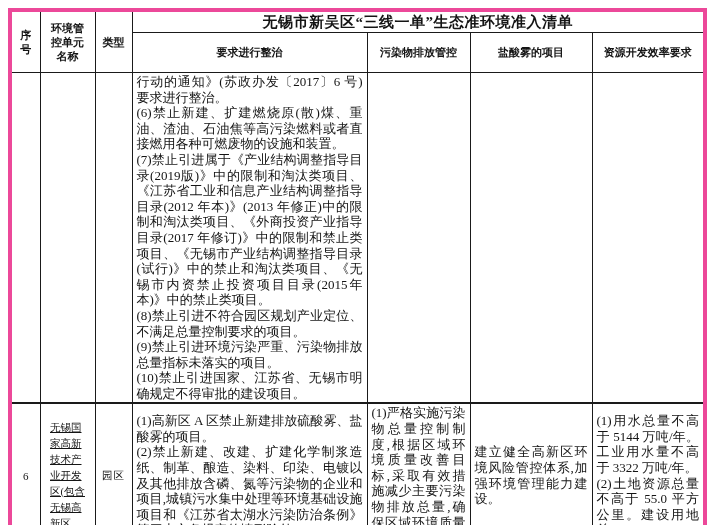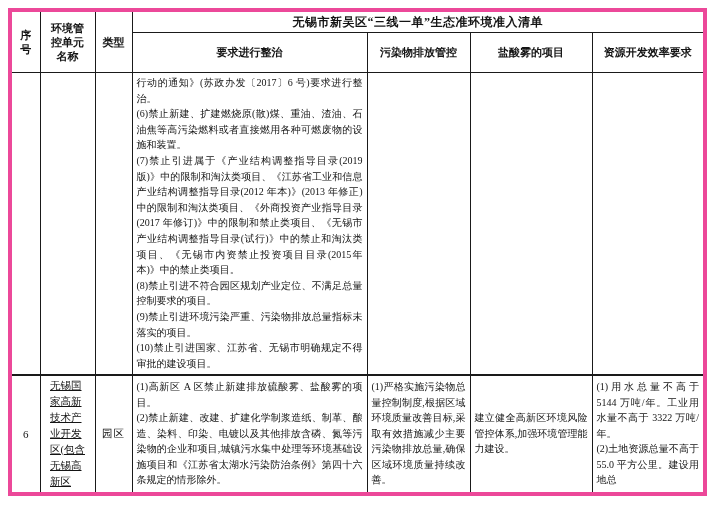--- a/index.html
+++ b/index.html
@@ -19,25 +19,25 @@
     table-layout:fixed;
     border:4px solid #ec4899;
   }
   table.doc td, table.doc th{
     border:1px solid #1a1a1a;
     padding:1px 4px;
     vertical-align:middle;
     overflow:hidden;
   }
   th{font-weight:bold;font-size:11px;text-align:center;line-height:14px;}
-  .title-cell{font-size:12px;letter-spacing:.5px;}
+  .title-cell{font-size:15px;letter-spacing:.5px;}
   .head-narrow{padding:1px 2px;}
   .head-narrow .inner{width:37px;margin:8px auto;}
   .cell-top{vertical-align:top;}
-  .body-text{font-size:10px;line-height:15.6px;text-align:justify;}
+  .body-text{font-size:13px;line-height:15.6px;text-align:justify;}
   .body-text p{margin:0;}
   .index-cell{font-size:11px;text-align:center;}
   .name-cell{padding:1px 2px;}
   .name-cell .inner{width:35px;margin:0 auto;font-size:10.5px;line-height:16px;text-align:left;word-break:break-all;text-decoration:underline;}
   .type-cell{font-size:10.5px;text-align:center;letter-spacing:1px;}
   .risk-cell{vertical-align:middle;}
   .pagenum{
     position:absolute;left:0;right:0;top:488px;
     text-align:center;font-size:11px;color:#222;
   }

